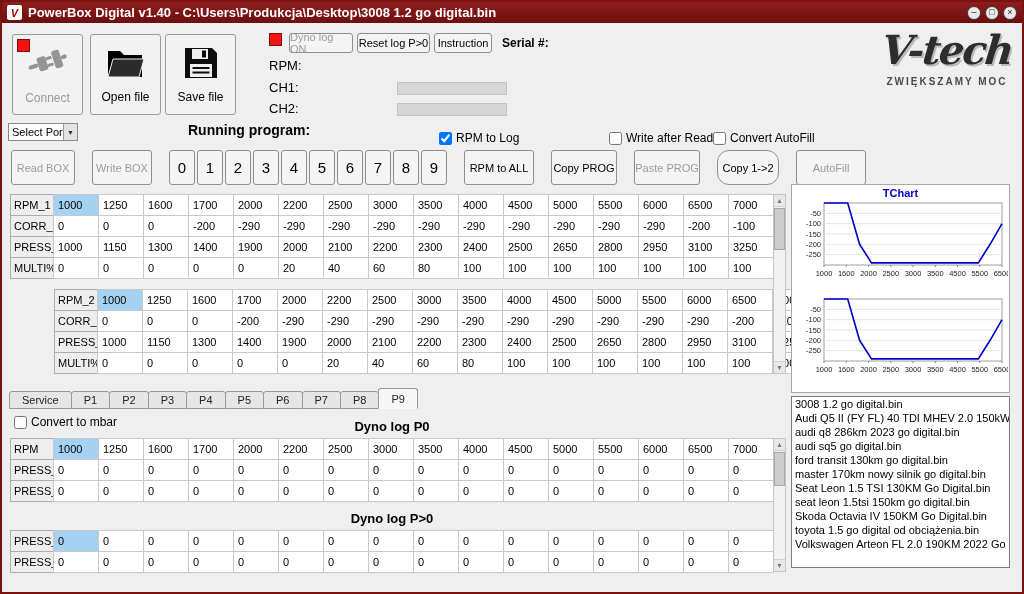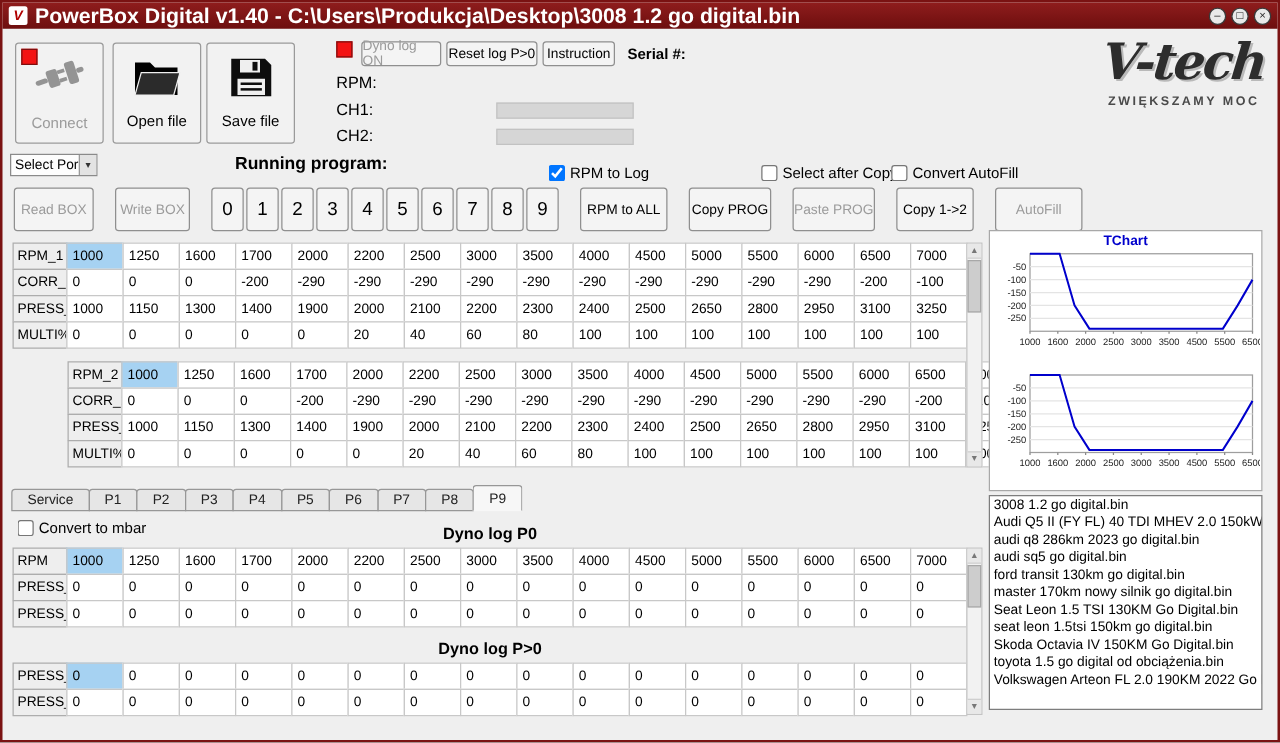--- a/index.html
+++ b/index.html
@@ -2,21 +2,21 @@
 <html><head>
 <meta charset="utf-8">
 <style>
   *{margin:0;padding:0;box-sizing:border-box;}
   html,body{width:1024px;height:594px;}
   body{font-family:"Liberation Sans",sans-serif;background:#666;overflow:hidden;}
   .window{position:relative;width:1024px;height:594px;background:#efefef;border:2px solid #7a1212;}
   
   .titlebar{position:absolute;top:0;left:0;right:0;height:21px;background:linear-gradient(180deg,#8f1d1d,#6d0e0e);display:flex;align-items:center;padding:0 5px;}
   .app-icon{width:15px;height:15px;background:#fff;border-radius:2px;color:#b00000;font-weight:bold;font-style:italic;font-size:11px;display:flex;align-items:center;justify-content:center;margin-right:6px;}
-  .title{font-size:17px;font-weight:bold;color:#fff;white-space:nowrap;}
+  .title{font-size:13px;font-weight:bold;color:#fff;white-space:nowrap;}
   .win-controls{margin-left:auto;display:flex;gap:4px;}
   .winbtn{width:14px;height:14px;border-radius:50%;background:#e9e9e9;border:1px solid #3a3a3a;color:#222;font-size:9px;line-height:11px;text-align:center;cursor:pointer;}
   
   .btn{position:relative;background:#f4f4f4;border:1px solid #8f8f8f;border-radius:3px;font-size:11px;color:#000;display:flex;align-items:center;justify-content:center;cursor:pointer;font-family:"Liberation Sans",sans-serif;}
   .btn.disabled{color:#9b9b9b;}
   .abs{position:absolute;}
   
   .bigbtn{position:absolute;width:71px;height:81px;background:#f2f2f2;border:1px solid #9a9a9a;border-radius:3px;display:flex;flex-direction:column;align-items:center;justify-content:center;gap:6px;cursor:pointer;}
   .bigbtn .lbl{font-size:12px;}
   .bigbtn .lbl.dim{color:#9b9b9b;}
@@ -138,21 +138,21 @@
     <span class="dd">▼</span>
   </div>
   <span class="lab bold" style="left:186px;top:120px;font-size:14px;">Running program:</span>
 
   <label class="chk" style="left:437px;top:129px;">
     <input type="checkbox" checked="" style="">
     <span>RPM to Log</span>
   </label>
   <label class="chk" style="left:607px;top:129px;">
     <input type="checkbox" style="">
-    <span>Select after Copy</span>
+    <span>Write after Read</span>
   </label>
   <label class="chk" style="left:711px;top:129px;">
     <input type="checkbox" style="">
     <span>Convert AutoFill</span>
   </label>
 
   <div class="progrow">
     <div class="btn disabled" style="width:64px;">Read BOX</div>
     <div class="btn disabled" style="width:60px;">Write BOX</div>
     <div class="digits">
@@ -163,21 +163,21 @@
         <div class="btn digit">4</div>
         <div class="btn digit">5</div>
         <div class="btn digit">6</div>
         <div class="btn digit">7</div>
         <div class="btn digit">8</div>
         <div class="btn digit">9</div>
       </div>
     <div class="btn" style="width:70px;">RPM to ALL</div>
     <div class="btn" style="width:66px;">Copy PROG</div>
     <div class="btn disabled" style="width:66px;">Paste PROG</div>
-    <div class="btn" style="width:62px;">Copy 1-&gt;2</div>
+    <div class="btn" style="width:62px;border-radius:12px;">Copy 1-&gt;2</div>
     <div class="btn disabled" style="width:70px;">AutoFill</div>
   </div>
 
   <div class="tbl" style="left:8px;top:192px;">
       <div class="trow">
         <div class="tlab">RPM_1</div>
         <div class="tcell sel">1000</div>
         <div class="tcell">1250</div>
         <div class="tcell">1600</div>
         <div class="tcell">1700</div>

